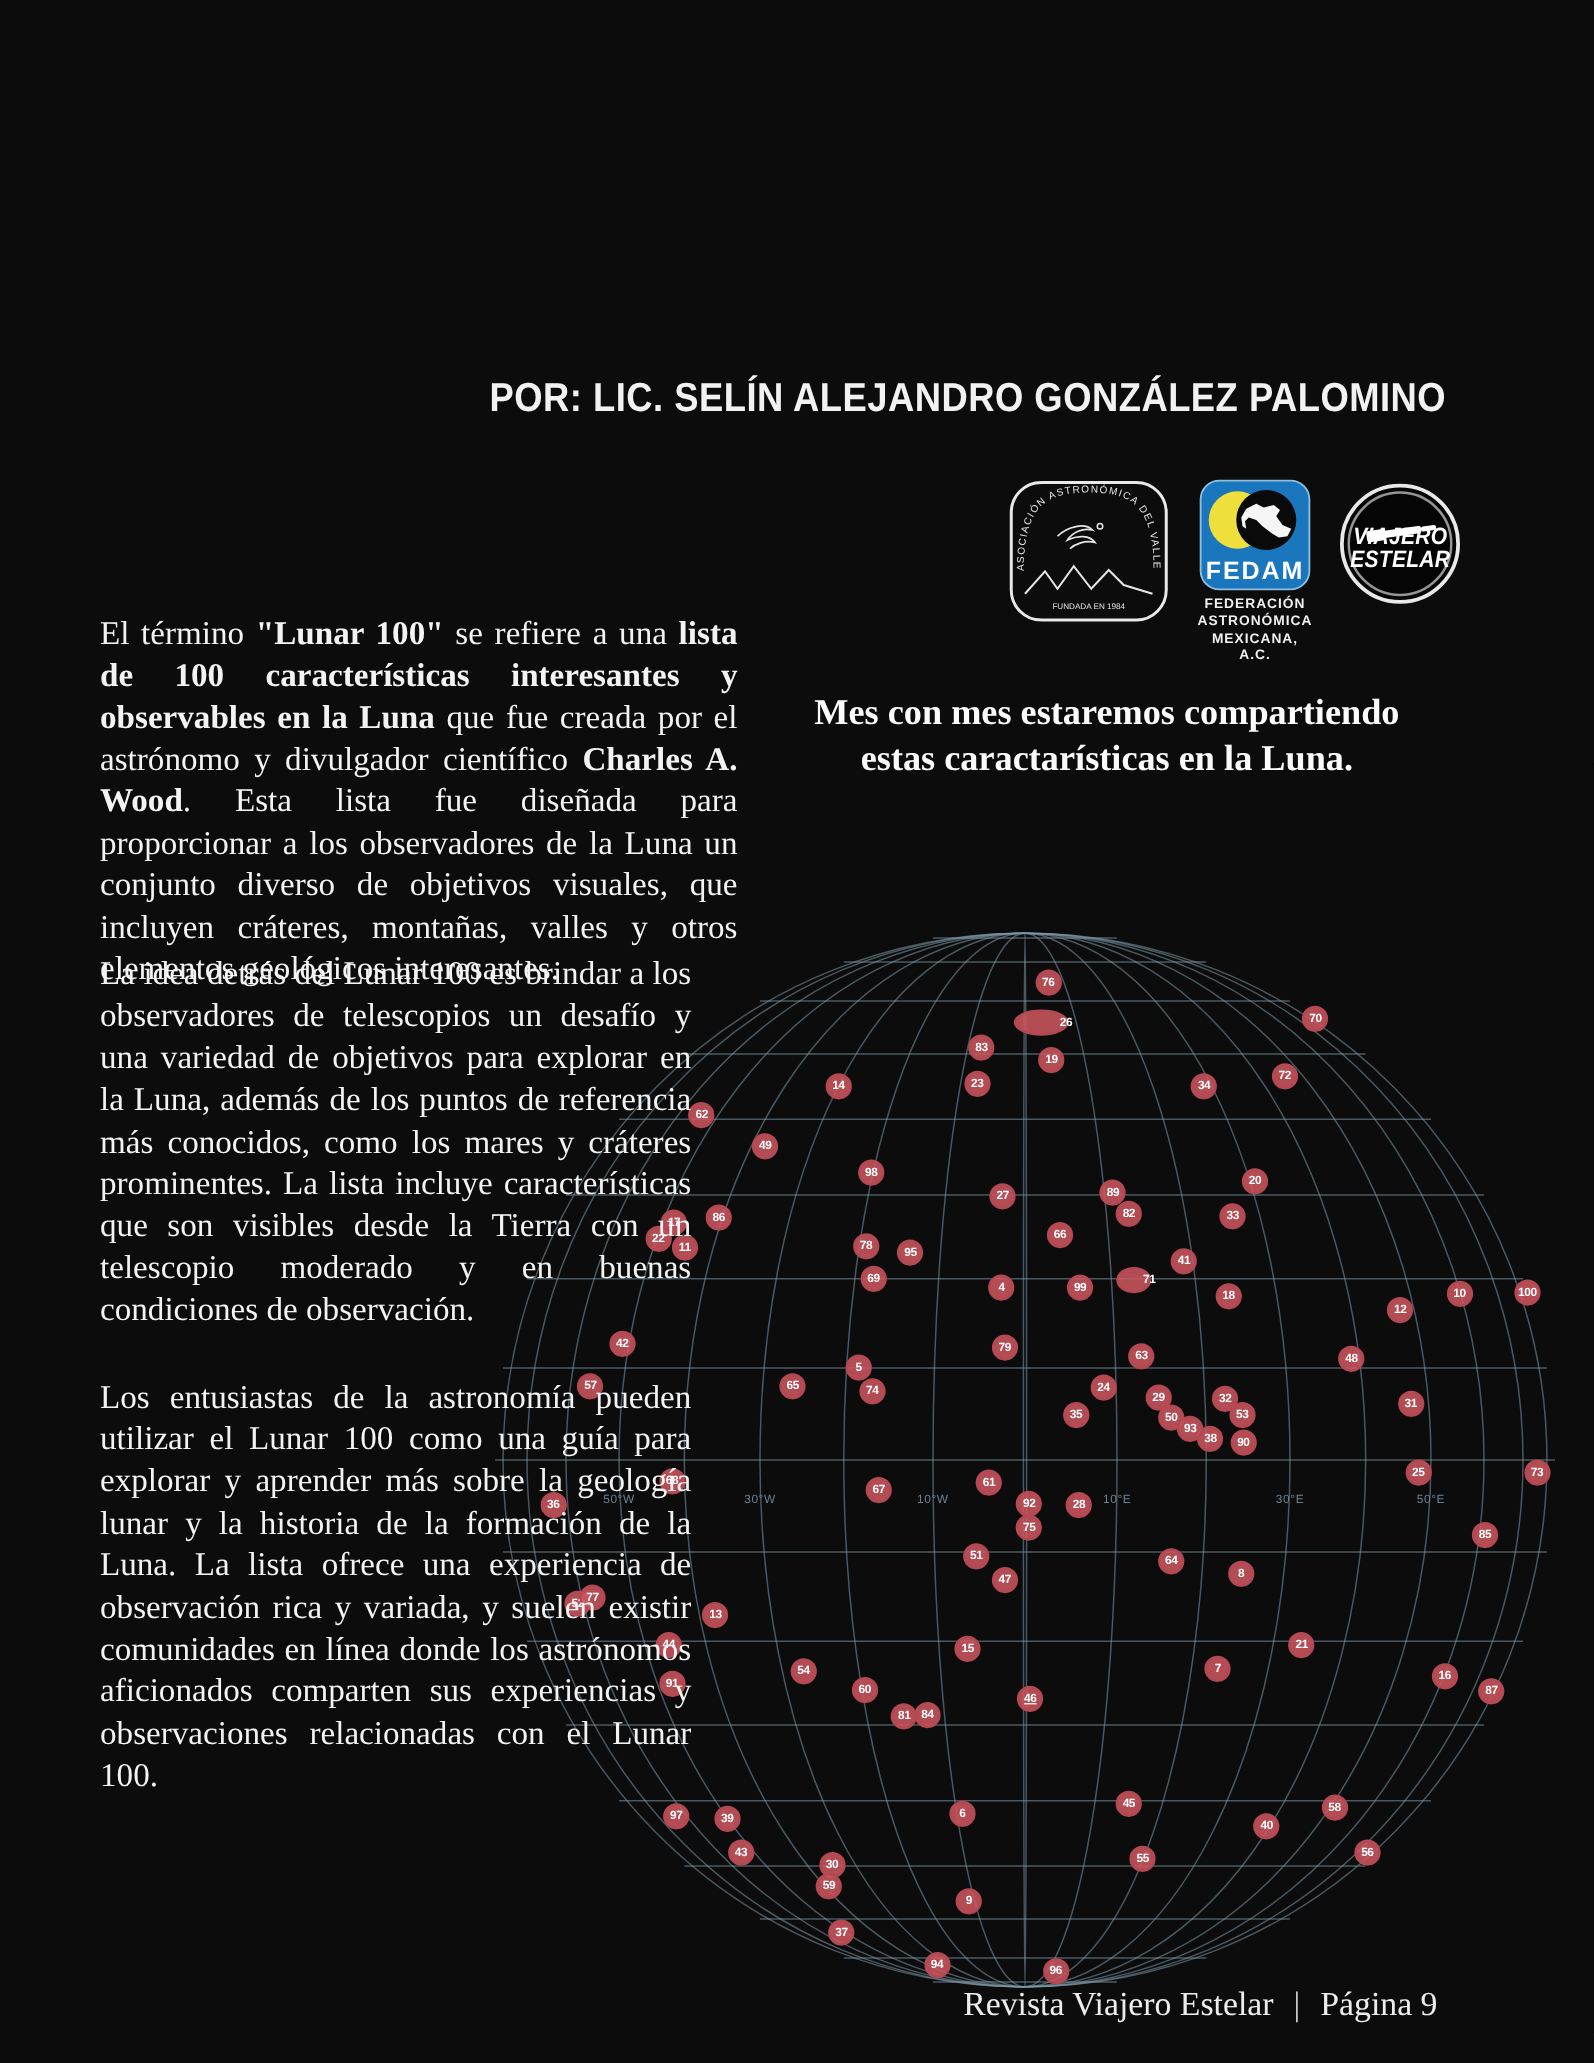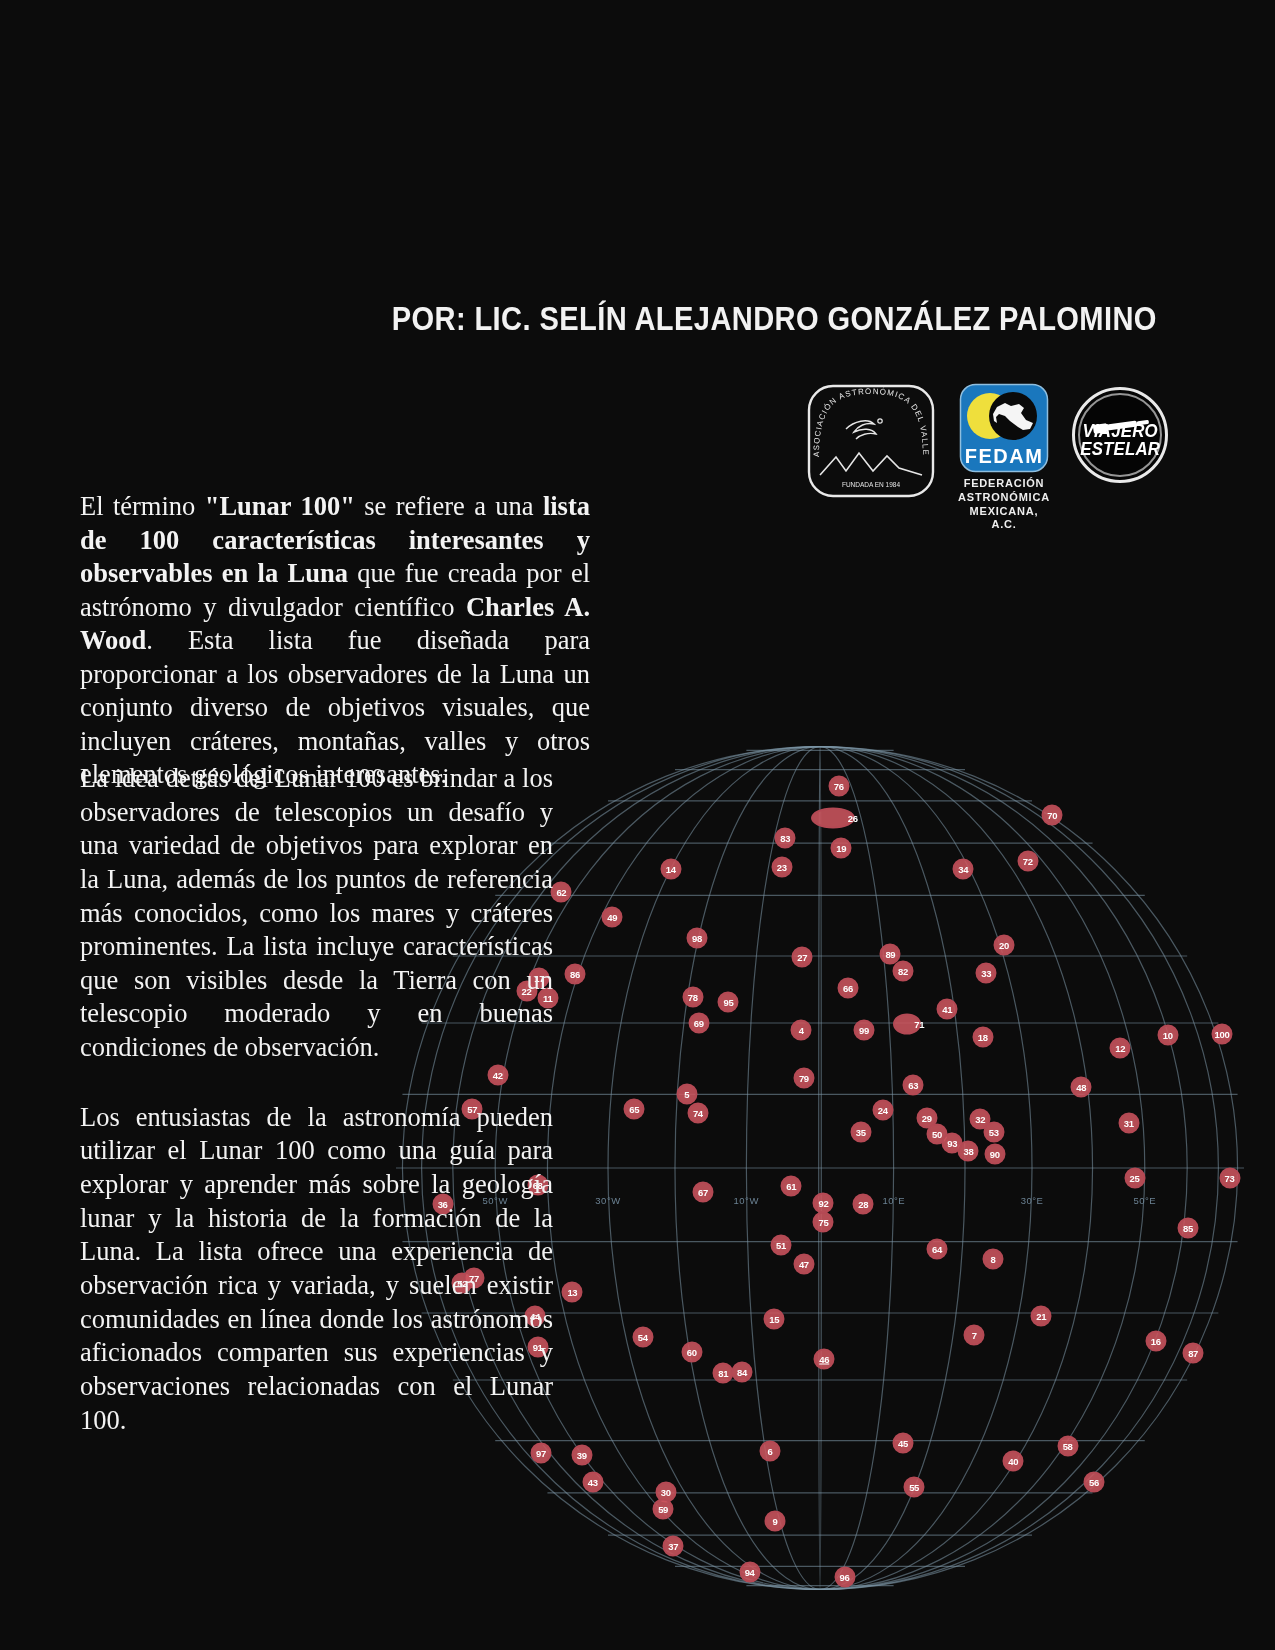--- a/index.html
+++ b/index.html
@@ -123,20 +123,21 @@
       </svg>
       <div id="viajero-text">
         <div>VIAJERO</div>
         <div>ESTELAR</div>
       </div>
     </div>
   </div>
 
   <div id="intro-para" class="serif">El término <b>"Lunar 100"</b> se refiere a una <b>lista de 100 características interesantes y observables en la Luna</b> que fue creada por el astrónomo y divulgador científico <b>Charles A. Wood</b>. Esta lista fue diseñada para proporcionar a los observadores de la Luna un conjunto diverso de objetivos visuales, que incluyen cráteres, montañas, valles y otros elementos geológicos interesantes.</div>
 
+  <div id="callout" class="serif">Mes con mes estaremos compartiendo estas caractarísticas en la Luna.</div>
 
   <div id="moon">
     <svg id="moon-grid" viewBox="0 0 100 100" preserveAspectRatio="none">
         <line x1="0" y1="50" x2="100" y2="50"></line>
         <ellipse cx="50" cy="50" rx="0.15" ry="49.7"></ellipse>
         <ellipse cx="50" cy="50" rx="8.68" ry="49.7"></ellipse>
         <line x1="0.76" y1="41.32" x2="99.24" y2="41.32"></line>
         <line x1="0.76" y1="58.68" x2="99.24" y2="58.68"></line>
         <ellipse cx="50" cy="50" rx="17.10" ry="49.7"></ellipse>
         <line x1="3.02" y1="32.90" x2="96.98" y2="32.90"></line>
@@ -266,14 +267,19 @@
         <div class="marker" style="left: 97.4%; top: 34.2%;">100</div>
       </div>
   </div>
 
   <div id="text-flow" class="serif">
     <div id="moon-spacer"></div>
     <p class="flow-para">La idea detrás del Lunar 100 es brindar a los observadores de telescopios un desafío y una variedad de objetivos para explorar en la Luna, además de los puntos de referencia más conocidos, como los mares y cráteres prominentes. La lista incluye características que son visibles desde la Tierra con un telescopio moderado y en buenas condiciones de observación.</p>
     <p class="flow-para">Los entusiastas de la astronomía pueden utilizar el Lunar 100 como una guía para explorar y aprender más sobre la geología lunar y la historia de la formación de la Luna. La lista ofrece una experiencia de observación rica y variada, y suelen existir comunidades en línea donde los astrónomos aficionados comparten sus experiencias y observaciones relacionadas con el Lunar 100.</p>
   </div>
 
+  <div id="footer">
+    <span>Revista Viajero Estelar</span>
+    <span class="sep">|</span>
+    <span>Página 9</span>
+  </div>
 
 </div>
 
 </body></html>

